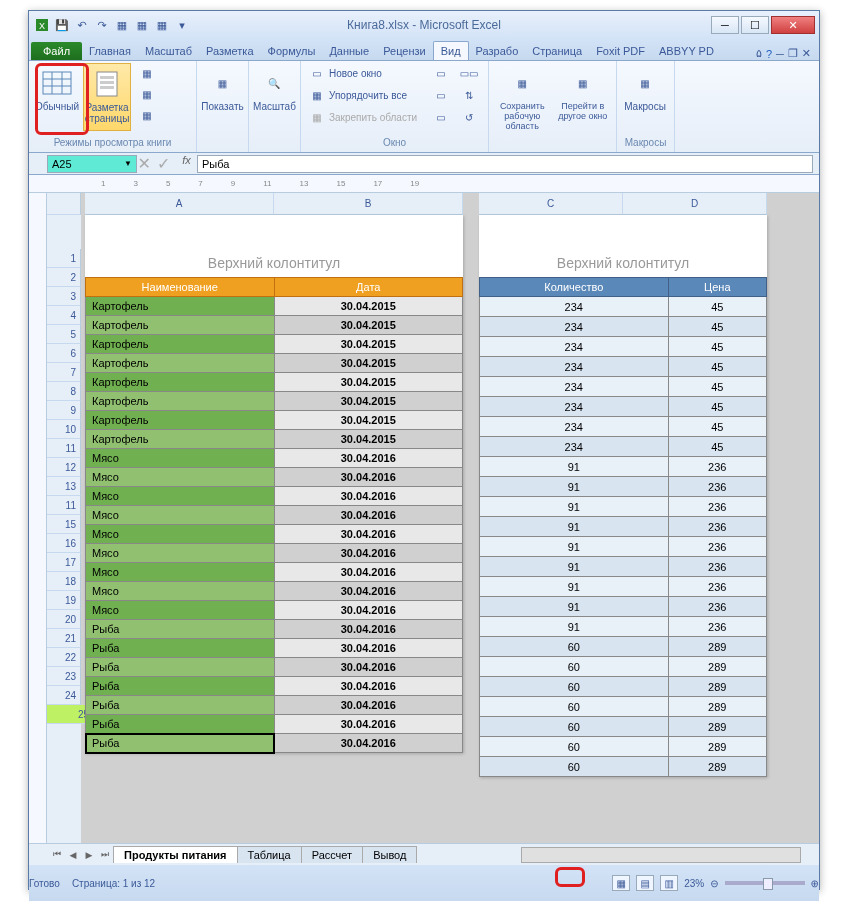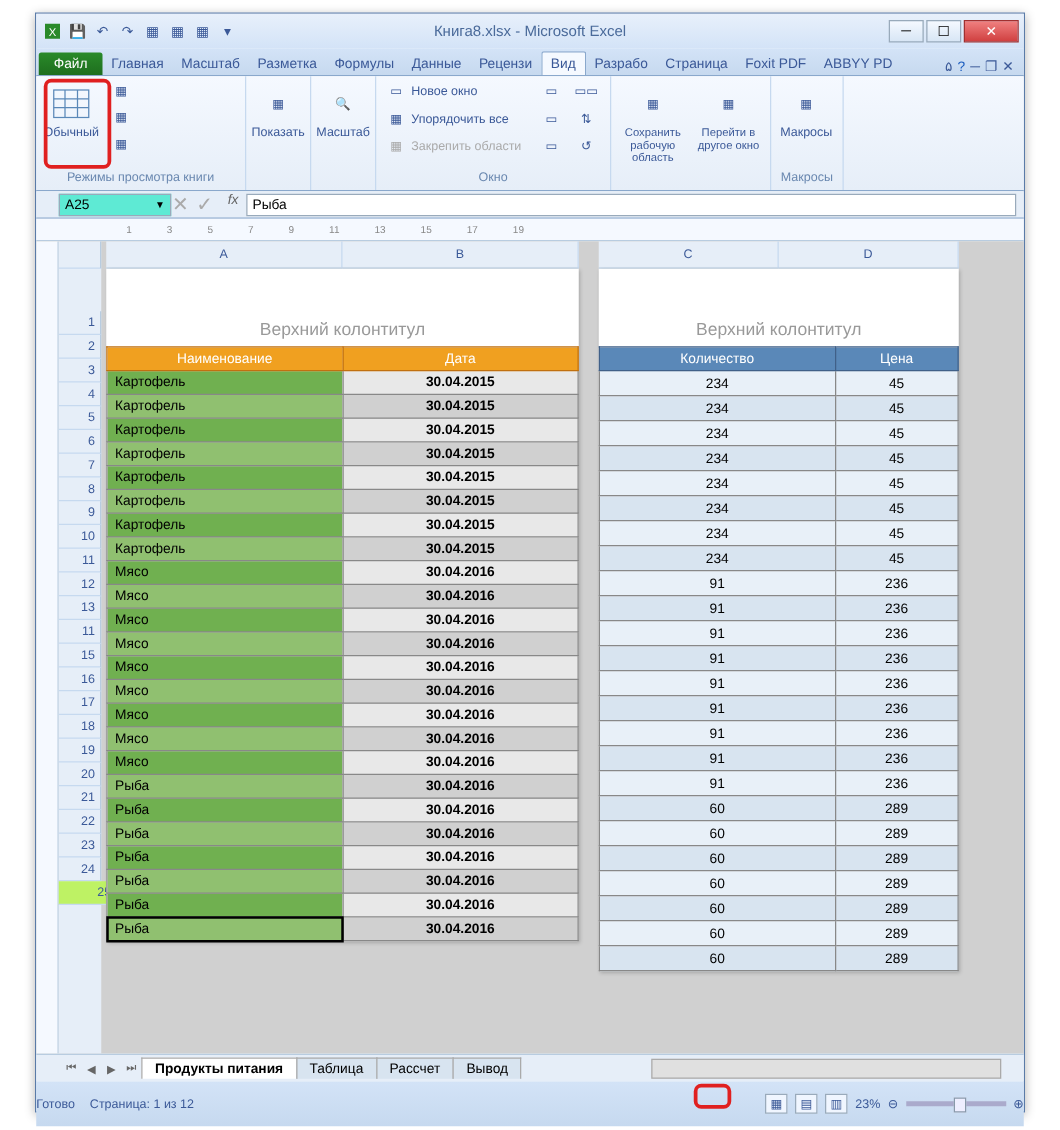--- a/index.html
+++ b/index.html
@@ -141,20 +141,31 @@
           <span class="ico">
             <svg class="grid-ico" width="30" height="24">
                 <rect x="1" y="1" width="28" height="22"></rect>
                 <line x1="1" y1="8" x2="29" y2="8" stroke="#5a88b8"></line>
                 <line x1="1" y1="15" x2="29" y2="15" stroke="#5a88b8"></line>
                 <line x1="10" y1="1" x2="10" y2="23" stroke="#5a88b8"></line>
                 <line x1="20" y1="1" x2="20" y2="23" stroke="#5a88b8"></line>
               </svg>
           </span>
           <span>Обычный</span>
+        </div>
+        <div class="ribbon-bigbtn active">
+          <span class="ico">
+            <svg width="24" height="28">
+                <rect x="2" y="2" width="20" height="24" fill="#fff" stroke="#888"></rect>
+                <rect x="5" y="6" width="14" height="3" fill="#ccc"></rect>
+                <rect x="5" y="11" width="14" height="3" fill="#ccc"></rect>
+                <rect x="5" y="16" width="14" height="3" fill="#ccc"></rect>
+              </svg>
+          </span>
+          <span>Разметка страницы</span>
         </div>
         <div style="display:flex;flex-direction:column;gap:1px;margin-left:2px">
           <span class="ribbon-smallbtn">
               <span class="si">▦</span>
             </span>
           <span class="ribbon-smallbtn">
               <span class="si">▦</span>
             </span>
           <span class="ribbon-smallbtn">
               <span class="si">▦</span>

